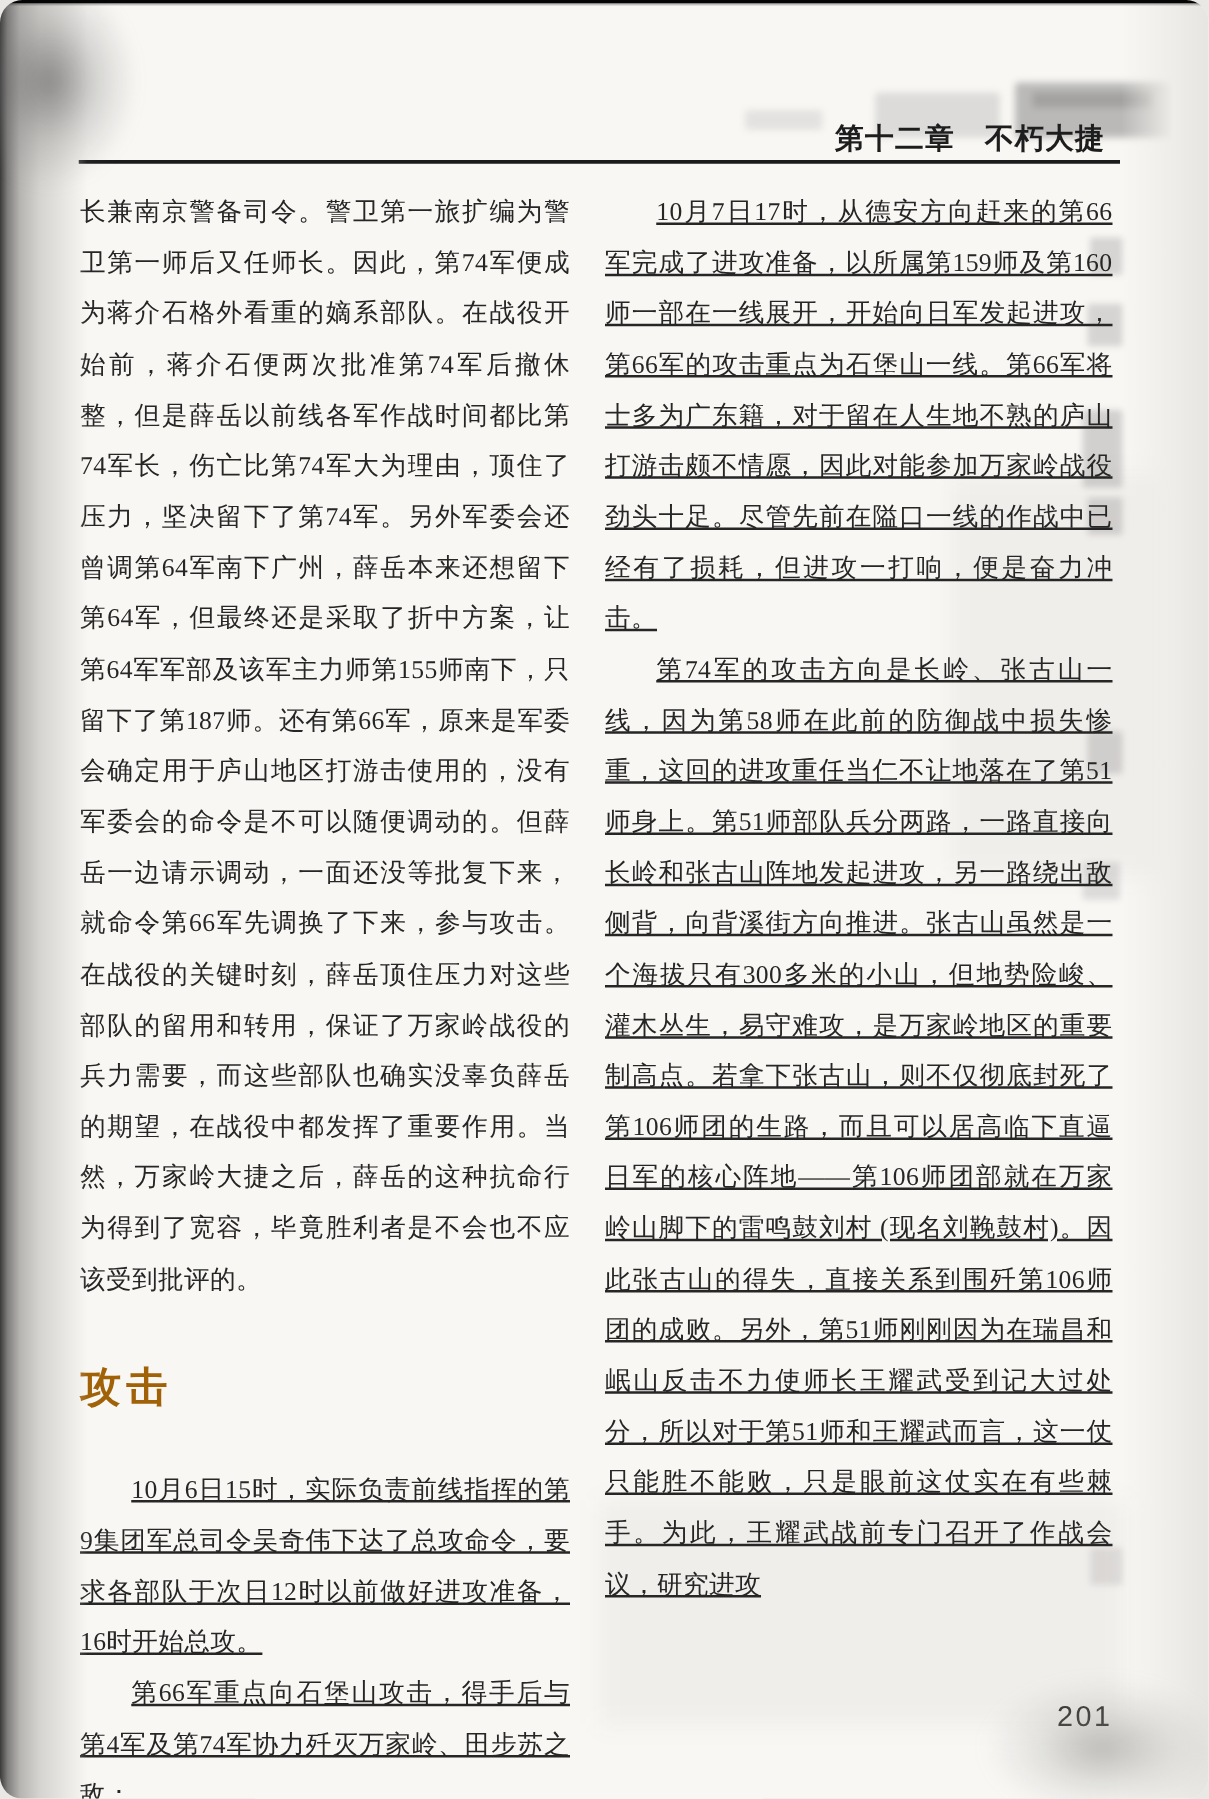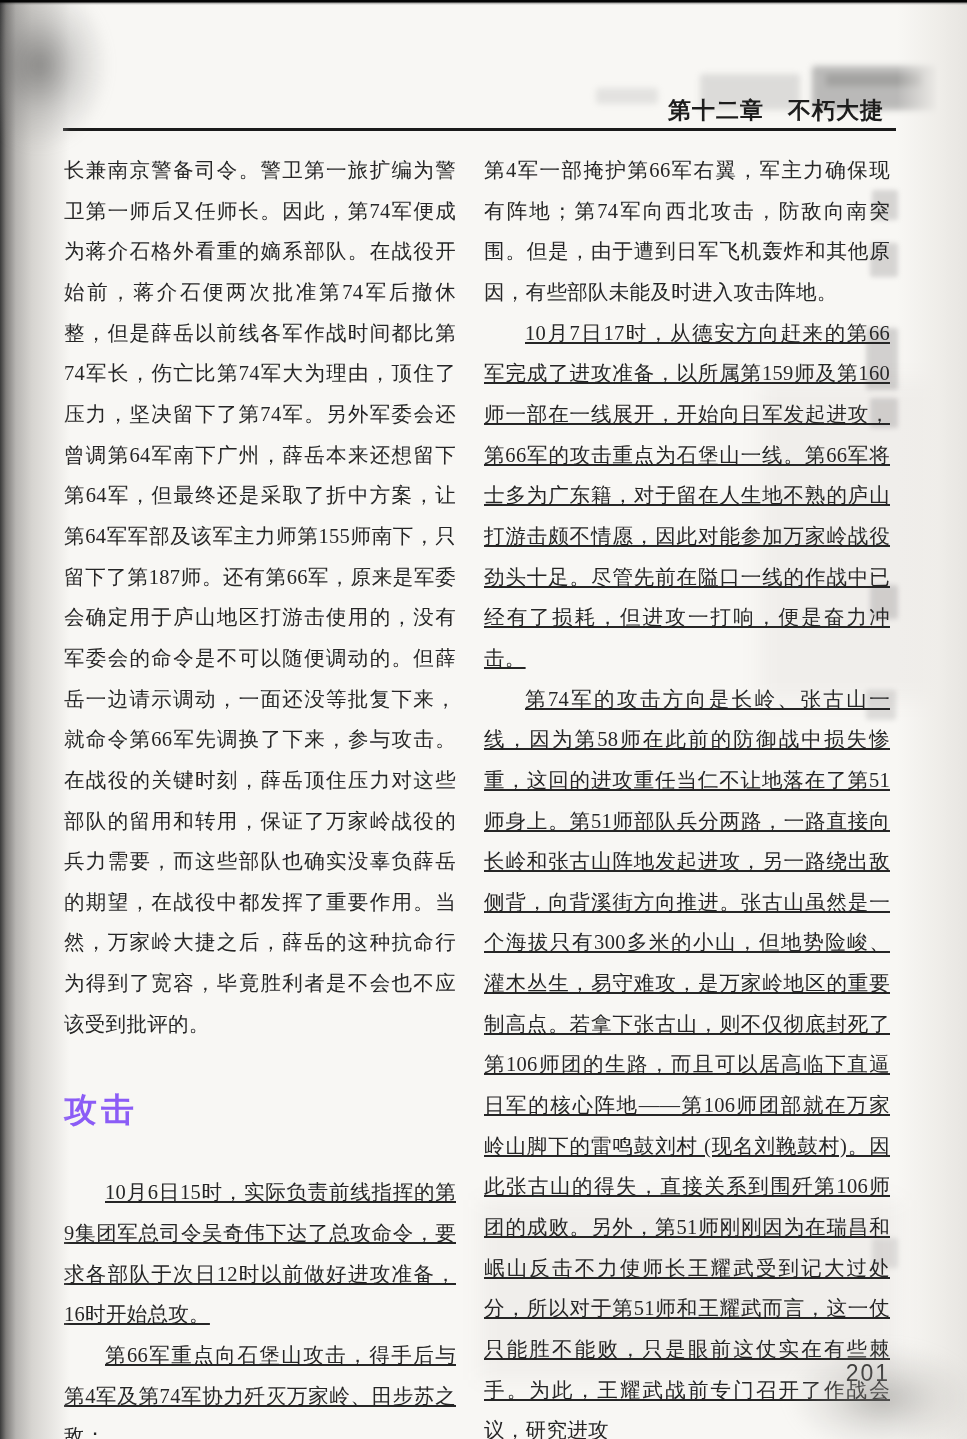--- a/index.html
+++ b/index.html
@@ -3,20 +3,21 @@
 <meta charset="utf-8">
 <style>
   html,body{margin:0;padding:0;background:#e9e8e5;}
   .page{
     position:relative;
     width:967px;height:1439px;
     background:#f8f7f4;
     overflow:hidden;
     font-family:"Liberation Serif","DejaVu Serif",serif;
     color:#262626;
+    border-radius:18px;
   }
   
   .edge-top{position:absolute;top:0;left:0;right:0;height:5px;
     background:linear-gradient(180deg,#050505 0,#050505 2px,rgba(20,20,20,.35) 3px,rgba(20,20,20,0) 5px);z-index:6;}
   .gutter-left{position:absolute;top:0;left:0;bottom:0;width:72px;z-index:5;
     background:linear-gradient(90deg,#3a3a3a 0,#7f7d7b 6px,#aSaaa8 10px,#b7b5b2 16px,#d6d4d0 32px,rgba(248,247,244,0) 70px);}
   .gutter-left{background:linear-gradient(90deg,#3a3a3a 0,#7f7d7b 6px,#b7b5b2 16px,#d6d4d0 32px,rgba(248,247,244,0) 70px);}
   .corner-smudge{position:absolute;top:-20px;left:-30px;width:140px;height:170px;z-index:5;
     background:radial-gradient(closest-side,rgba(70,70,70,.55),rgba(120,120,120,.25) 55%,rgba(120,120,120,0) 100%);
     filter:blur(6px);}
@@ -58,21 +59,21 @@
     line-height:40.65px;
     text-align:justify;
     text-justify:inter-ideograph;
     letter-spacing:.3px;
     color:#262626;
   }
   .indent{text-indent:2em;text-decoration:underline;}
   .section-heading{
     margin:48px 0 44px 0;
     font-family:"Liberation Sans","DejaVu Sans",sans-serif;
-    font-weight:900;font-size:33px;line-height:36px;letter-spacing:4px;color:#8b5cf6;
+    font-weight:900;font-size:33px;line-height:36px;letter-spacing:4px;color:#a16207;
   }
   
   .page-number{
     position:absolute;top:1360px;left:810px;width:80px;z-index:2;
     text-align:right;
     font-family:"Liberation Sans","DejaVu Sans",sans-serif;
     font-size:23px;letter-spacing:2px;color:#2c2c2c;
   }
 </style>
 </head>
@@ -97,21 +98,20 @@
   <div class="header-rule"></div>
 
   <div class="columns">
     <div class="col-left">
       <p class="body-text">长兼南京警备司令。警卫第一旅扩编为警卫第一师后又任师长。因此，第74军便成为蒋介石格外看重的嫡系部队。在战役开始前，蒋介石便两次批准第74军后撤休整，但是薛岳以前线各军作战时间都比第74军长，伤亡比第74军大为理由，顶住了压力，坚决留下了第74军。另外军委会还曾调第64军南下广州，薛岳本来还想留下第64军，但最终还是采取了折中方案，让第64军军部及该军主力师第155师南下，只留下了第187师。还有第66军，原来是军委会确定用于庐山地区打游击使用的，没有军委会的命令是不可以随便调动的。但薛岳一边请示调动，一面还没等批复下来，就命令第66军先调换了下来，参与攻击。在战役的关键时刻，薛岳顶住压力对这些部队的留用和转用，保证了万家岭战役的兵力需要，而这些部队也确实没辜负薛岳的期望，在战役中都发挥了重要作用。当然，万家岭大捷之后，薛岳的这种抗命行为得到了宽容，毕竟胜利者是不会也不应该受到批评的。</p>
       <h2 class="section-heading">攻击</h2>
       <p class="body-text indent">10月6日15时，实际负责前线指挥的第9集团军总司令吴奇伟下达了总攻命令，要求各部队于次日12时以前做好进攻准备，16时开始总攻。</p>
       <p class="body-text indent">第66军重点向石堡山攻击，得手后与第4军及第74军协力歼灭万家岭、田步苏之敌；</p>
     </div>
     <div class="col-right">
-      <p class="body-text">第4军一部掩护第66军右翼，军主力确保现有阵地；第74军向西北攻击，防敌向南突围。但是，由于遭到日军飞机轰炸和其他原因，有些部队未能及时进入攻击阵地。</p>
       <p class="body-text indent">10月7日17时，从德安方向赶来的第66军完成了进攻准备，以所属第159师及第160师一部在一线展开，开始向日军发起进攻，第66军的攻击重点为石堡山一线。第66军将士多为广东籍，对于留在人生地不熟的庐山打游击颇不情愿，因此对能参加万家岭战役劲头十足。尽管先前在隘口一线的作战中已经有了损耗，但进攻一打响，便是奋力冲击。</p>
       <p class="body-text indent">第74军的攻击方向是长岭、张古山一线，因为第58师在此前的防御战中损失惨重，这回的进攻重任当仁不让地落在了第51师身上。第51师部队兵分两路，一路直接向长岭和张古山阵地发起进攻，另一路绕出敌侧背，向背溪街方向推进。张古山虽然是一个海拔只有300多米的小山，但地势险峻、灌木丛生，易守难攻，是万家岭地区的重要制高点。若拿下张古山，则不仅彻底封死了第106师团的生路，而且可以居高临下直逼日军的核心阵地——第106师团部就在万家岭山脚下的雷鸣鼓刘村 (现名刘鞔鼓村)。因此张古山的得失，直接关系到围歼第106师团的成败。另外，第51师刚刚因为在瑞昌和岷山反击不力使师长王耀武受到记大过处分，所以对于第51师和王耀武而言，这一仗只能胜不能败，只是眼前这仗实在有些棘手。为此，王耀武战前专门召开了作战会议，研究进攻</p>
     </div>
   </div>
 
   <div class="page-number">201</div>
 
   <div class="edge-top"></div>
   <div class="gutter-left"></div>
   <div class="corner-smudge"></div>

